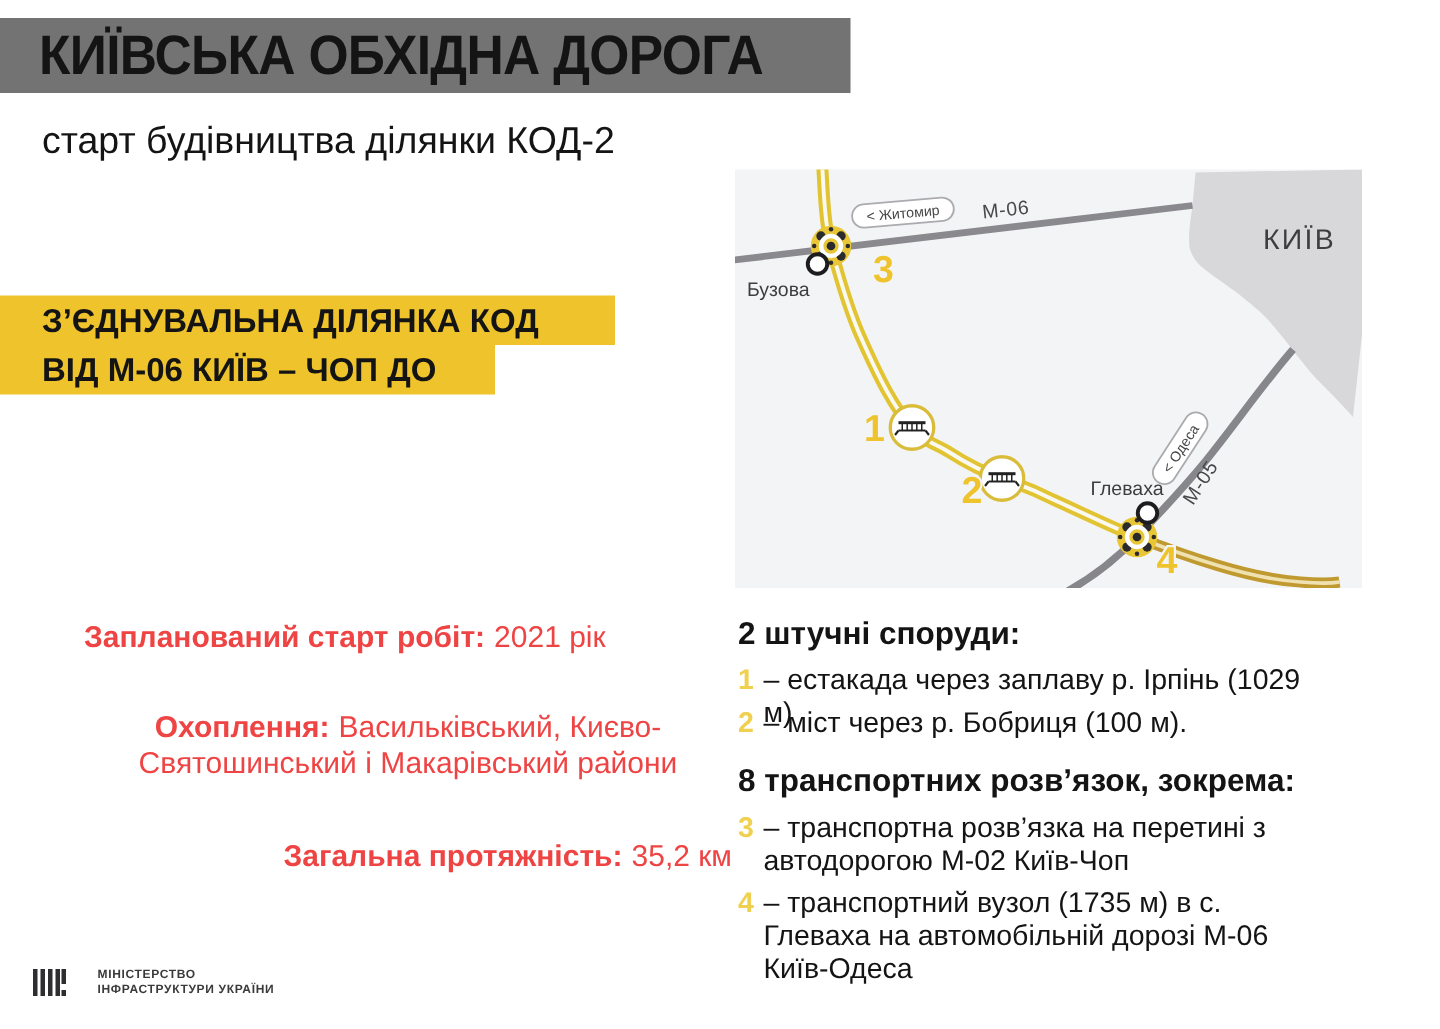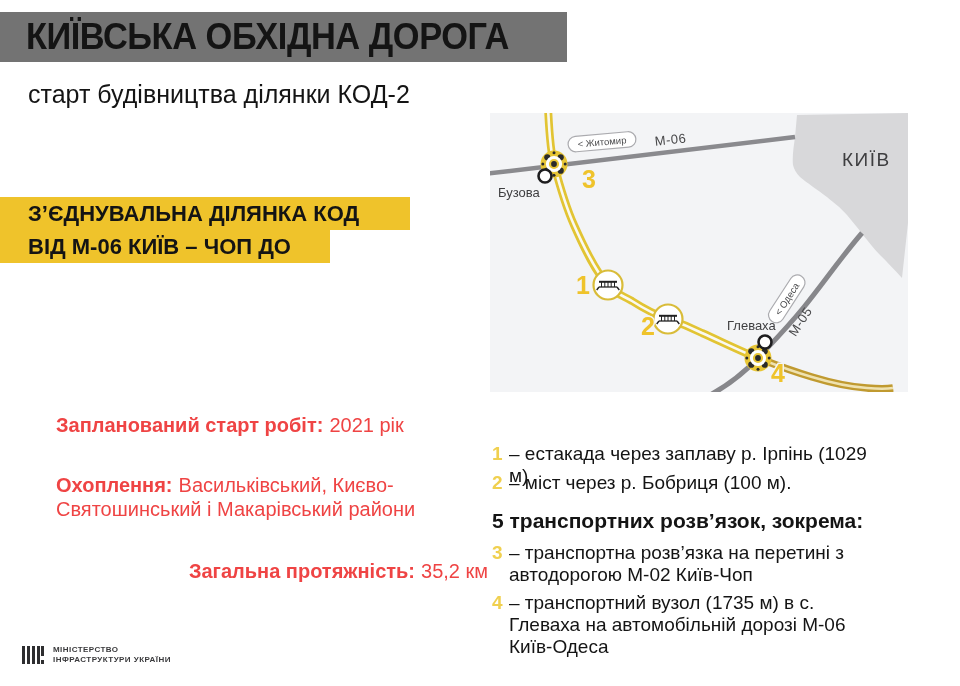--- a/index.html
+++ b/index.html
@@ -18,30 +18,30 @@
   .ybox-row{background:#EFC32B;height:33px;display:flex;align-items:center;
             padding-left:28px;box-sizing:border-box;font-size:22px;font-weight:800;color:#141414;white-space:nowrap;}
   .ybox-row.r1{width:410px;}
   .ybox-row.r2{width:330px;}
   .ybox-row.r3{width:275px;}
   
   .map{position:absolute;left:490px;top:113px;width:418px;height:279px;background:#F3F4F6;}
   
   .fact{position:absolute;left:28px;width:432px;font-size:20px;line-height:24px;color:#ef4444;margin-left:28px;}
   .fb{font-weight:800;margin-right:6px;}
-  .f1{top:413px;} .f2{top:473px;} .f3{top:559px;text-align:right;}
+  .f1{top:413px;} .f2{top:473px;text-align:center;} .f3{top:559px;text-align:right;}
   
   .rhead{position:absolute;left:492px;font-size:21px;font-weight:800;color:#141414;white-space:nowrap;}
   .rh1{top:411px;} .rh2{top:509px;}
   .list-item{position:absolute;left:492px;display:flex;align-items:flex-start;font-size:19px;line-height:22px;color:#141414;}
   .li1{top:443px;} .li2{top:472px;} .li3{top:542px;} .li4{top:592px;}
   .num{color:#F0D04F;font-weight:800;width:17px;flex:0 0 17px;}
   .item-text{width:378px;}
   
-  .logo{position:absolute;left:22px;top:645px;display:flex;align-items:center;gap:9px;}
+  .logo{position:absolute;left:22px;top:645px;display:flex;align-items:center;gap:21px;}
   .logo-text{font-size:8px;line-height:10px;font-weight:700;letter-spacing:0.45px;color:#3A3A3C;}
 </style>
 </head>
 <body>
 
 <div class="canvas">
 
   <div class="band">
     <div class="title">КИЇВСЬКА ОБХІДНА ДОРОГА</div>
   </div>
@@ -128,30 +128,31 @@
   <div class="fact f1">
     <span class="fb">Запланований старт робіт:</span><span>2021 рік</span>
   </div>
   <div class="fact f2">
     <span class="fb">Охоплення:</span><span>Васильківський, Києво-Святошинський і Макарівський райони</span>
   </div>
   <div class="fact f3">
     <span class="fb">Загальна протяжність:</span><span>35,2 км</span>
   </div>
 
+  <div class="rhead rh1">2 штучні споруди:</div>
   <div class="list-item li1">
     <span class="num">1</span>
     <span class="item-text">– естакада через заплаву р. Ірпінь (1029 м)</span>
   </div>
   <div class="list-item li2">
     <span class="num">2</span>
     <span class="item-text">– міст через р. Бобриця (100 м).</span>
   </div>
 
-  <div class="rhead rh2">5 транспортних розв’язок, зокрема:</div>
+  <div class="rhead rh2">8 транспортних розв’язок, зокрема:</div>
   <div class="list-item li3">
     <span class="num">3</span>
     <span class="item-text">– транспортна розв’язка на перетині з автодорогою М-02 Київ-Чоп</span>
   </div>
   <div class="list-item li4">
     <span class="num">4</span>
     <span class="item-text">– транспортний вузол (1735 м) в с. Глеваха на автомобільній дорозі М-06 Київ-Одеса</span>
   </div>
 
   <div class="logo">

